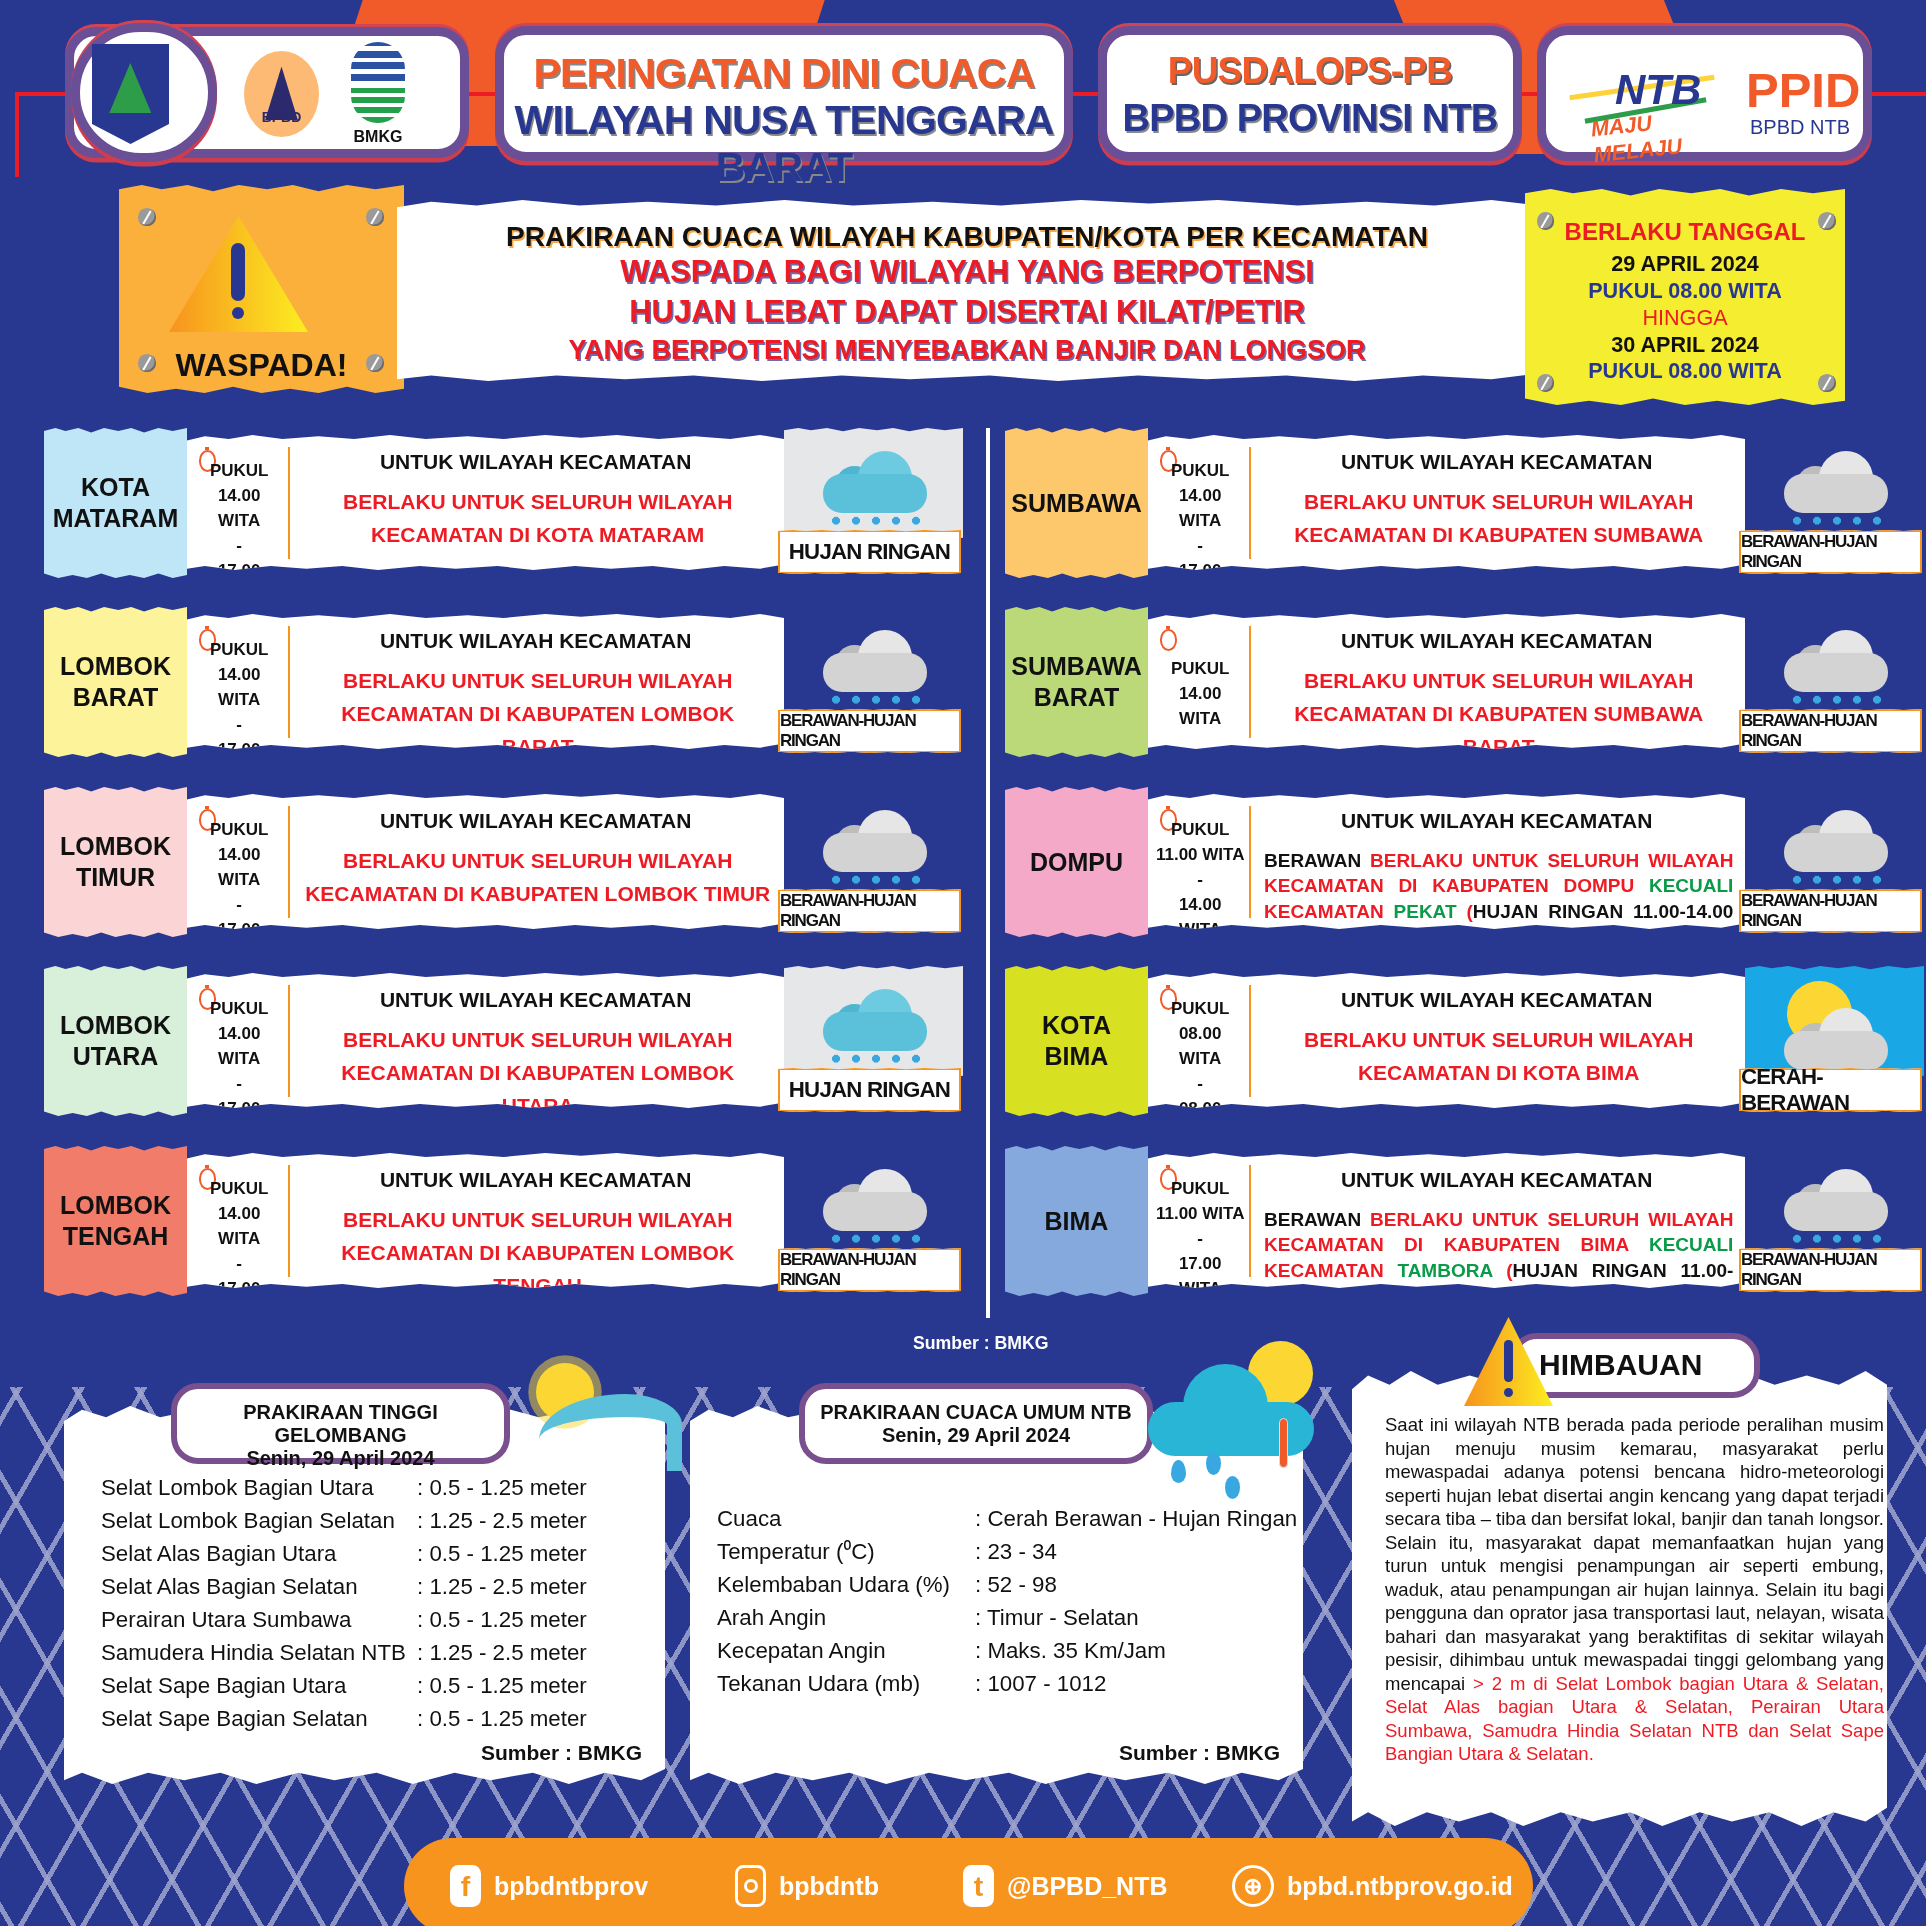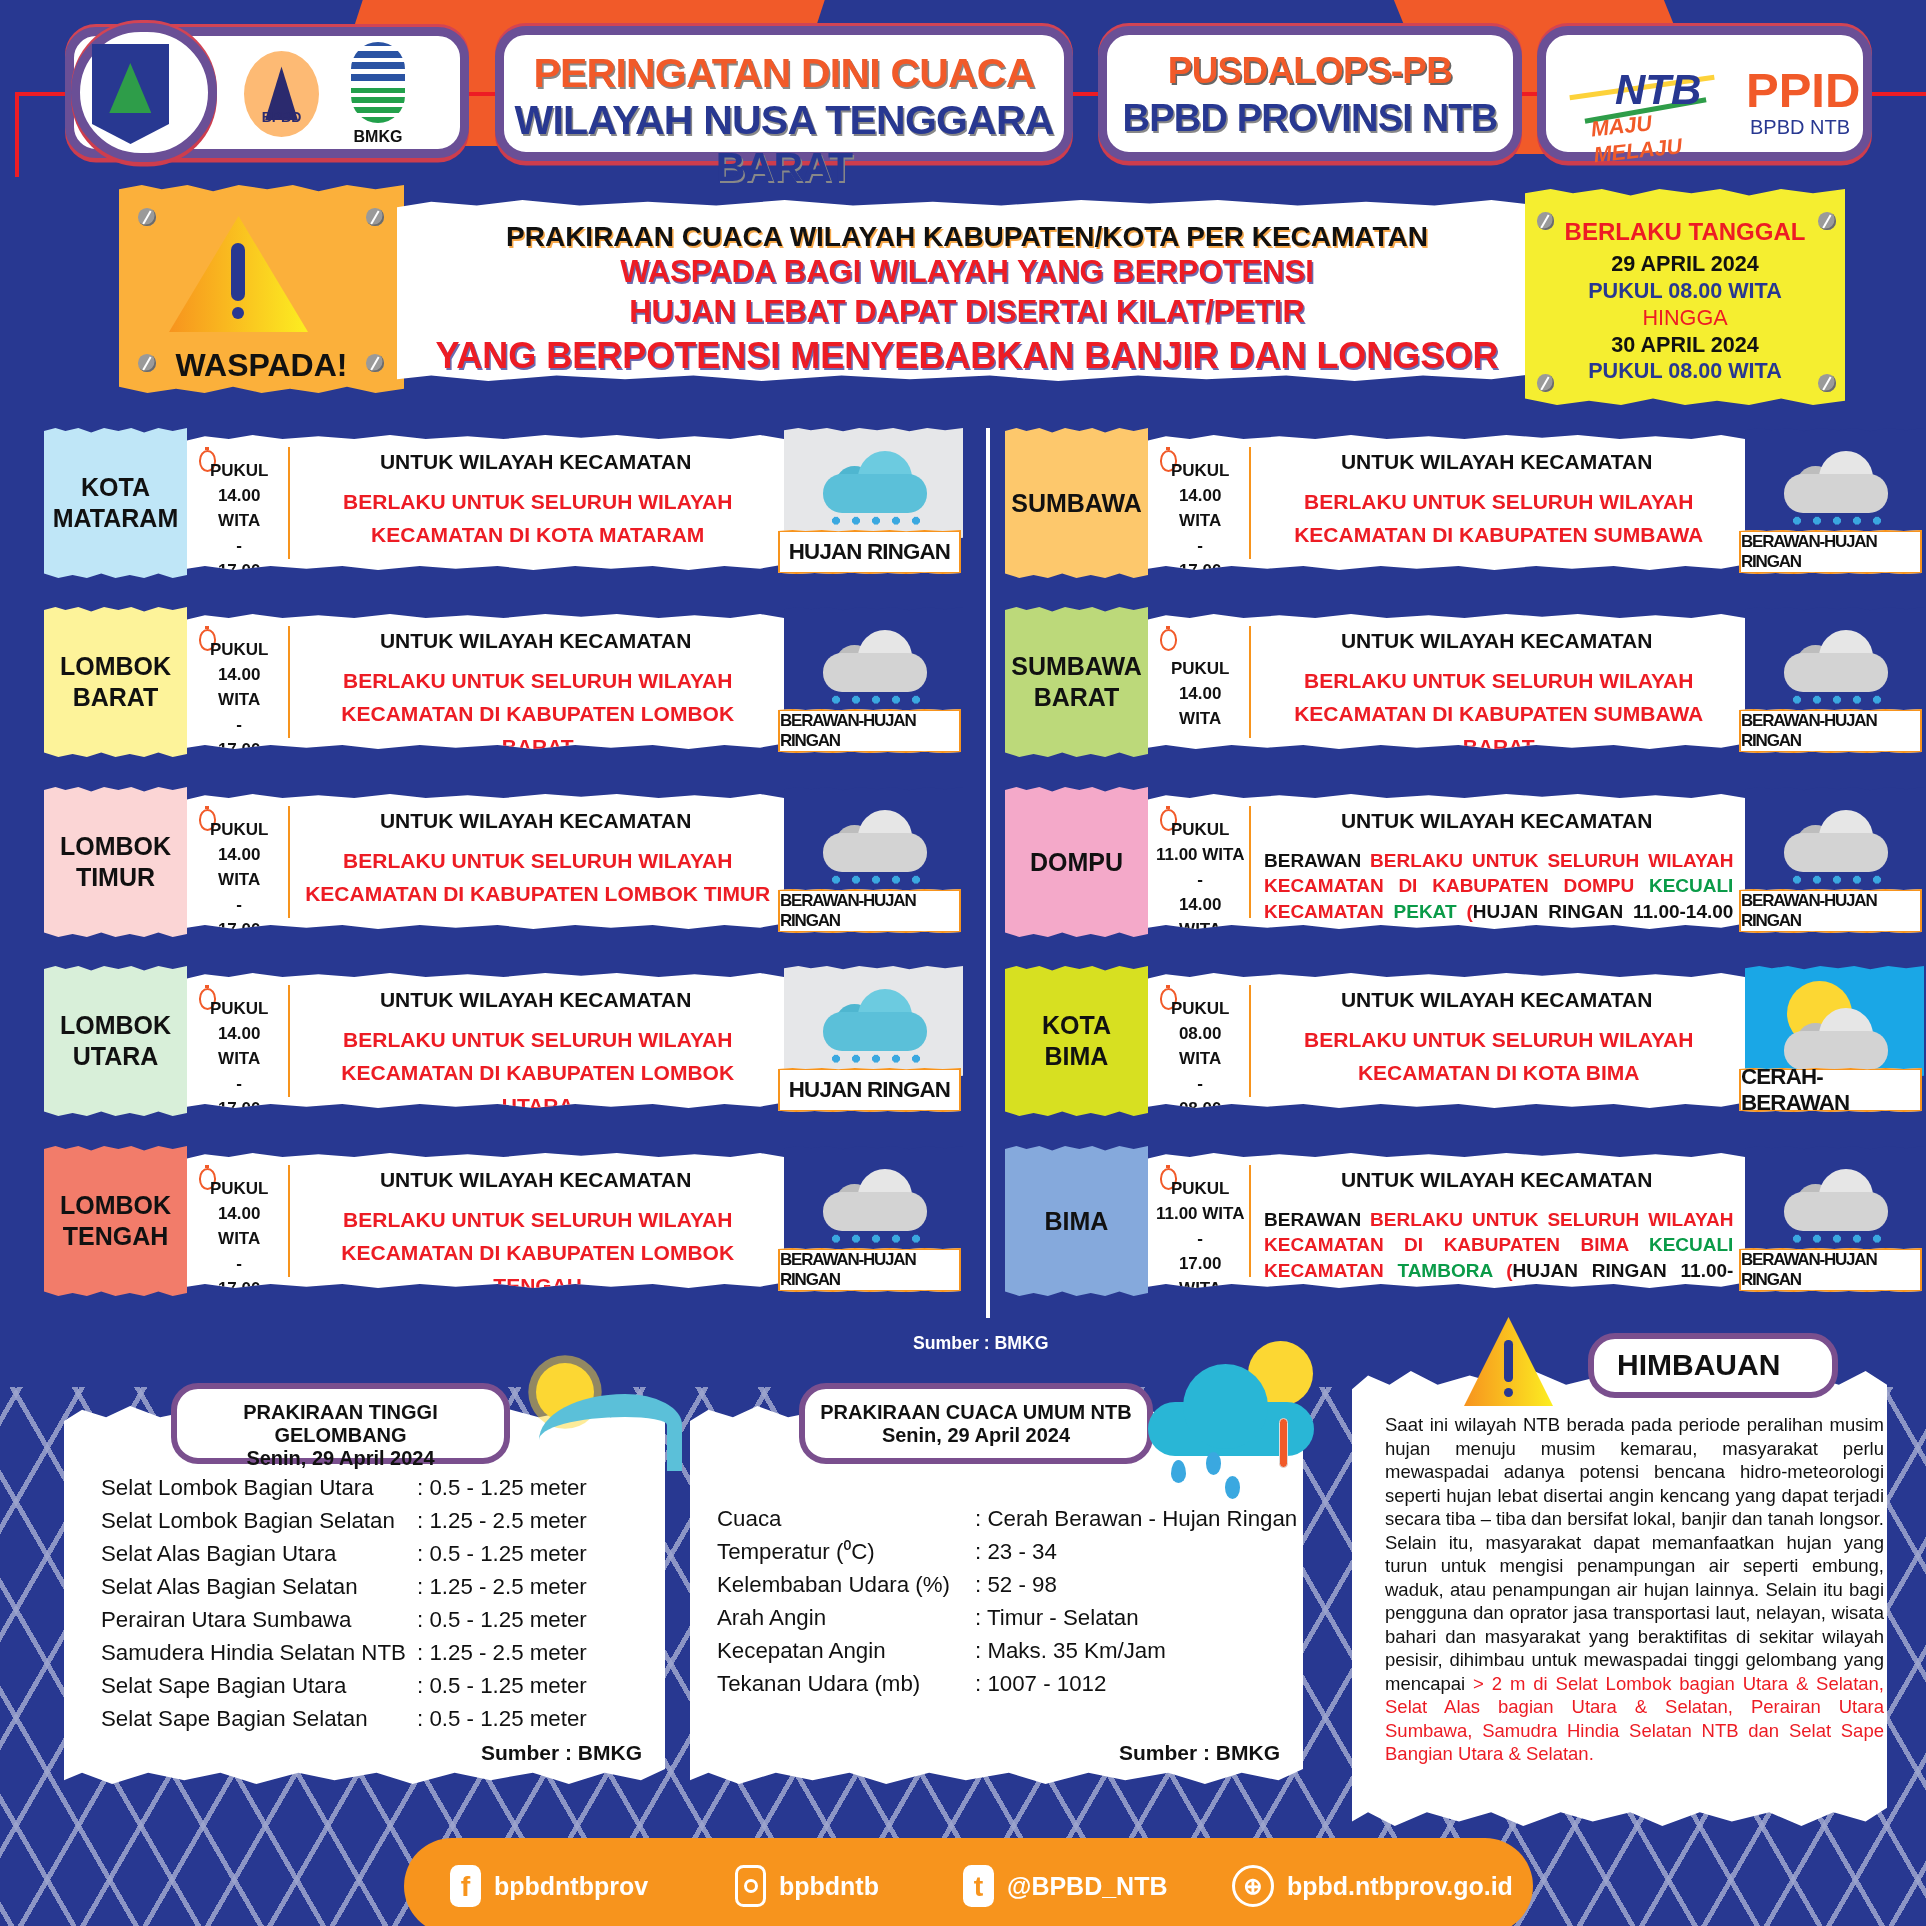--- a/index.html
+++ b/index.html
@@ -124,21 +124,21 @@
     <div class="abs" style="left:0;right:0;top:162px;text-align:center;font-size:32px;font-weight:bold;color:#111">WASPADA!</div>
     <div class="screw" style="left:19px;top:23px"></div>
     <div class="screw" style="left:247px;top:23px"></div>
     <div class="screw" style="left:19px;top:169px"></div>
     <div class="screw" style="left:247px;top:169px"></div>
   </div>
   <div class="paper abs" style="left:397px;top:200px;width:1140px;height:181px">
     <div class="abs" style="left:0;right:0;top:21px;text-align:center;font-size:28px;font-weight:bold;color:#111;text-shadow:1.5px 2.3px 0 #f7a84a">PRAKIRAAN CUACA WILAYAH KABUPATEN/KOTA PER KECAMATAN</div>
     <div class="abs" style="left:0;right:0;top:54px;text-align:center;font-size:31px;font-weight:bold;color:#ed1c24;text-shadow:1.5px 2.3px 0 #6a6cb0">WASPADA BAGI WILAYAH YANG BERPOTENSI</div>
     <div class="abs" style="left:0;right:0;top:94px;text-align:center;font-size:31px;font-weight:bold;color:#ed1c24;text-shadow:1.5px 2.3px 0 #6a6cb0">HUJAN LEBAT DAPAT DISERTAI KILAT/PETIR</div>
-    <div class="abs" style="left:0;right:0;top:135px;text-align:center;font-size:36px;font-weight:bold;color:#ed1c24;text-shadow:1.5px 2.3px 0 #6a6cb0">YANG BERPOTENSI MENYEBABKAN BANJIR DAN LONGSOR</div>
+    <div class="abs" style="left:0;right:0;top:135px;text-align:center;font-size:27px;font-weight:bold;color:#ed1c24;text-shadow:1.5px 2.3px 0 #6a6cb0">YANG BERPOTENSI MENYEBABKAN BANJIR DAN LONGSOR</div>
   </div>
   <div class="abs jag" style="left:1525px;top:189px;width:320px;height:216px;background:#f5ee30">
     <div class="abs" style="left:0;right:0;top:29px;text-align:center;font-size:24px;font-weight:bold;color:#ed1c24">BERLAKU TANGGAL</div>
     <div class="abs" style="left:0;right:0;top:62px;text-align:center;font-size:21.6px;font-weight:bold;color:#111">29 APRIL 2024</div>
     <div class="abs" style="left:0;right:0;top:89px;text-align:center;font-size:21.6px;font-weight:bold;color:#283891">PUKUL 08.00 WITA</div>
     <div class="abs" style="left:0;right:0;top:116px;text-align:center;font-size:21.6px;font-weight:normal;color:#ed1c24">HINGGA</div>
     <div class="abs" style="left:0;right:0;top:143px;text-align:center;font-size:21.6px;font-weight:bold;color:#111">30 APRIL 2024</div>
     <div class="abs" style="left:0;right:0;top:169px;text-align:center;font-size:21.6px;font-weight:bold;color:#283891">PUKUL 08.00 WITA</div>
     <div class="screw" style="left:11.6px;top:23px"></div>
     <div class="screw" style="left:293px;top:23px"></div>
@@ -438,21 +438,21 @@
     <div class="abs" style="left:77px;top:143px;width:15.4px;height:23px;border-radius:50%;background:#3aa8e0"></div>
   </div>
 </div>
 
 <div>
   <div class="paper abs" style="left:1352px;top:1371px;width:535px;height:455px">
     <div class="abs" style="left:33px;top:42px;width:499px;font-size:18.5px;line-height:23.5px;color:#111;text-align:justify;font-family:'Liberation Sans',sans-serif">
       <span>Saat ini wilayah NTB berada pada periode peralihan musim hujan menuju musim kemarau, masyarakat perlu mewaspadai adanya potensi bencana hidro-meteorologi seperti hujan lebat disertai angin kencang yang dapat terjadi secara tiba – tiba dan bersifat lokal, banjir dan tanah longsor. Selain itu, masyarakat dapat memanfaatkan hujan yang turun untuk mengisi penampungan air seperti embung, waduk, atau penampungan air hujan lainnya. Selain itu bagi pengguna dan oprator jasa transportasi laut, nelayan, wisata bahari dan masyarakat yang beraktifitas di sekitar wilayah pesisir, dihimbau untuk mewaspadai tinggi gelombang yang mencapai </span><span style="color:#ed1c24">&gt; 2 m di Selat Lombok bagian Utara &amp; Selatan, Selat Alas bagian Utara &amp; Selatan, Perairan Utara Sumbawa, Samudra Hindia Selatan NTB dan Selat Sape Bangian Utara &amp; Selatan.</span>
     </div>
   </div>
-  <div class="panel-title" style="left:1588px;top:1333px;width:250px;height:65px;border-color:#7a4f8e;text-align:left">
+  <div class="panel-title" style="left:1510px;top:1333px;width:250px;height:65px;border-color:#7a4f8e;text-align:left">
     <div style="font-size:30px;margin:8.5px 0 0 23px">HIMBAUAN</div>
   </div>
   <div class="abs" style="left:1464px;top:1317px;width:89px;height:89px;background:linear-gradient(90deg,#f7931e,#fcee21);clip-path:polygon(50% 0,100% 100%,0 100%)">
     <div class="abs" style="left:40px;top:23px;width:8.5px;height:42px;border-radius:4.2px;background:#283891"></div>
     <div class="abs" style="left:40px;top:71px;width:9.2px;height:9.2px;border-radius:50%;background:#283891"></div>
   </div>
 </div>
 
 <div class="footer">
   <div class="fi" style="left:46px">

